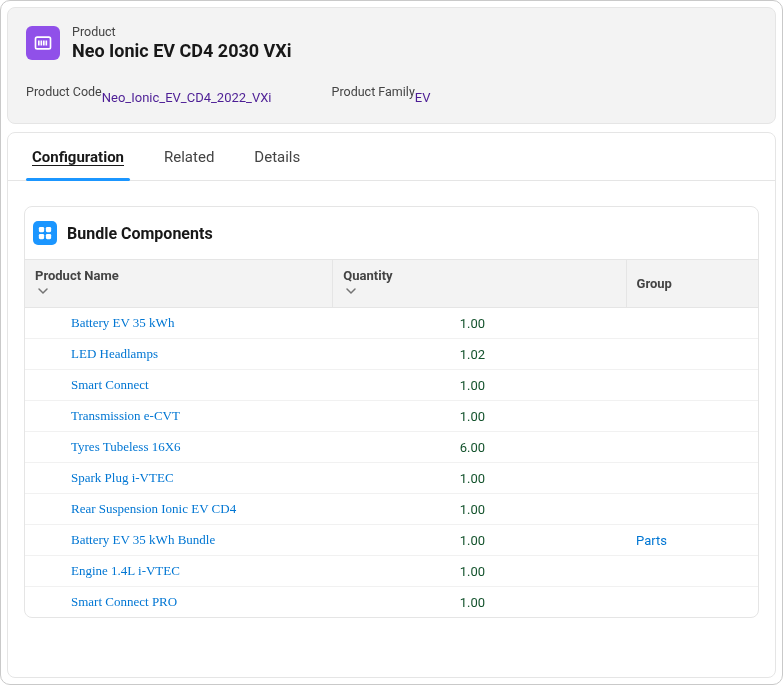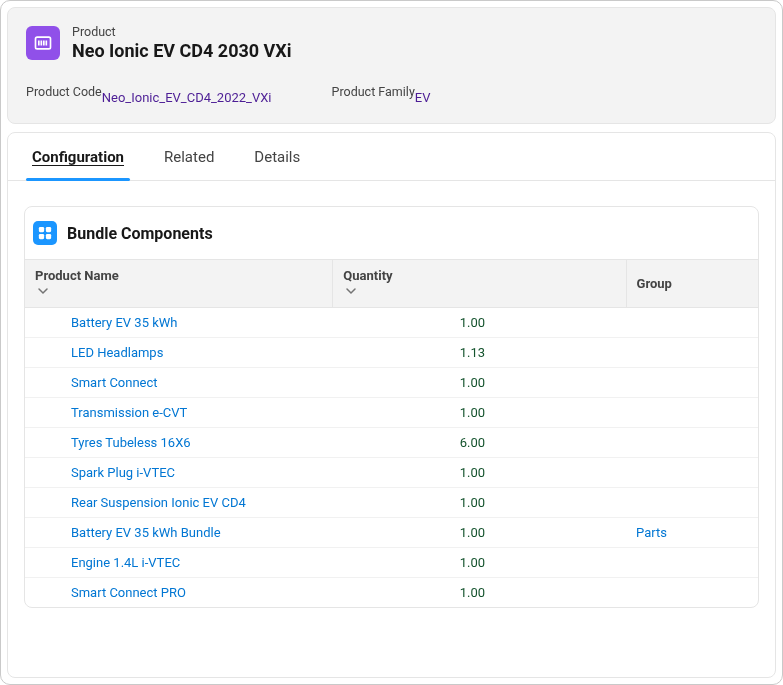--- a/index.html
+++ b/index.html
@@ -170,21 +170,21 @@
     }
     tbody tr:last-child td { border-bottom: none; }
     .col-name { width: 42%; }
     .col-qty { width: 40%; }
     .col-group { width: 18%; }
     .link {
       color: #0176d3;
       cursor: pointer;
     }
     .qty-cell { text-align: center; padding-right: 24px; color: #14532d; }
-    .name-cell { padding-left: 46px; }
+    .name-cell { padding-left: 46px; font-family: Liberation Serif, serif; }
   </style>
 </head>
 <body>
 
 <div class="page">
   <div class="inner">
 
     <div class="header-card">
       <div class="header-top">
         <div class="product-icon">
@@ -275,21 +275,21 @@
             </tr>
           </thead>
           <tbody id="rows">
               <tr>
                 <td class="name-cell"><span class="link">Battery EV 35 kWh</span></td>
                 <td class="qty-cell">1.00</td>
                 <td></td>
               </tr>
               <tr>
                 <td class="name-cell"><span class="link">LED Headlamps</span></td>
-                <td class="qty-cell">1.13</td>
+                <td class="qty-cell">1.02</td>
                 <td></td>
               </tr>
               <tr>
                 <td class="name-cell"><span class="link">Smart Connect</span></td>
                 <td class="qty-cell">1.00</td>
                 <td></td>
               </tr>
               <tr>
                 <td class="name-cell"><span class="link">Transmission e-CVT</span></td>
                 <td class="qty-cell">1.00</td>

